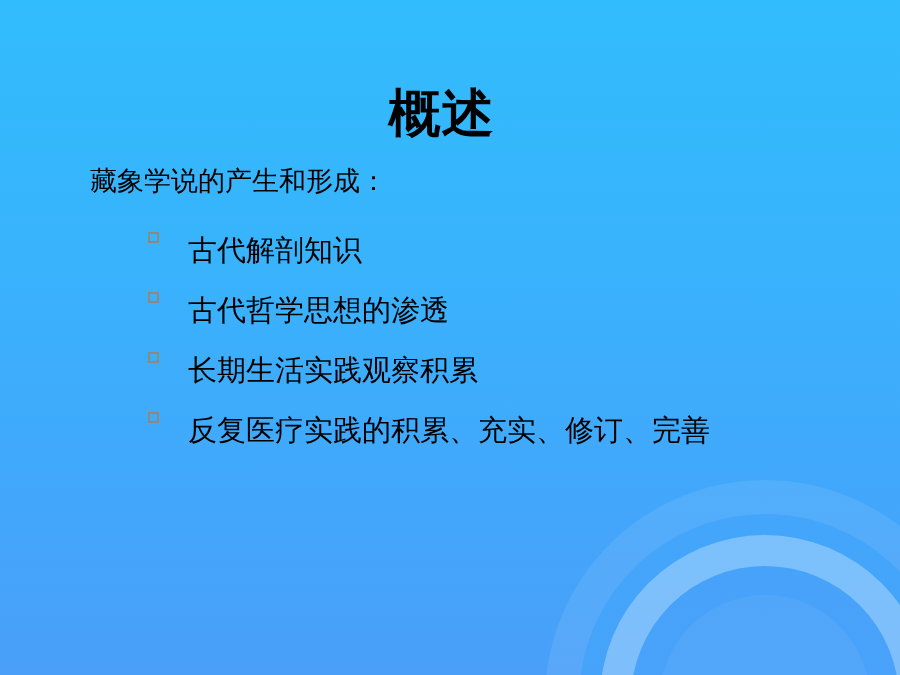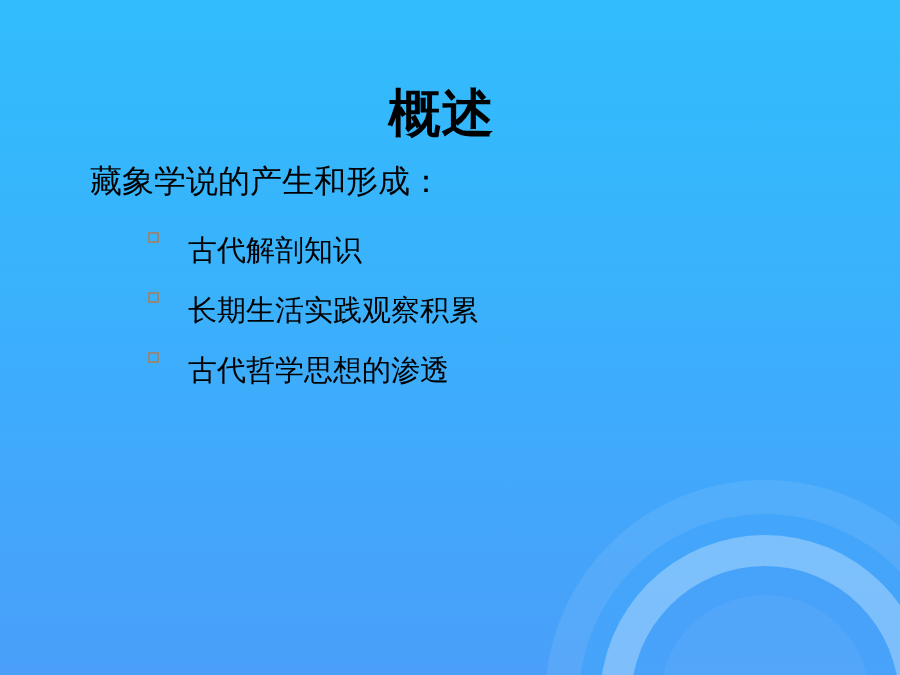--- a/index.html
+++ b/index.html
@@ -85,21 +85,21 @@
     line-height: 64px;
     color: #000000;
     letter-spacing: 1px;
     white-space: nowrap;
   }
 
   #lead-line {
     position: absolute;
     top: 161px;
     left: 90px;
-    font-size: 32px;
+    font-size: 27px;
     line-height: 40px;
     color: #000000;
     white-space: nowrap;
   }
 
   #bullet-list {
     position: absolute;
     top: 232px;
     left: 140px;
     list-style: none;
@@ -152,25 +152,29 @@
 
     <ul id="bullet-list">
 
       <li class="bullet-row">
         <span class="bullet-marker"></span>
         <span class="bullet-text">古代解剖知识</span>
       </li>
 
       <li class="bullet-row">
         <span class="bullet-marker"></span>
+        <span class="bullet-text">古代哲学思想的渗透</span>
+      </li>
+
+      <li class="bullet-row">
+        <span class="bullet-marker"></span>
         <span class="bullet-text">长期生活实践观察积累</span>
       </li>
 
       <li class="bullet-row">
         <span class="bullet-marker"></span>
-        <span class="bullet-text">古代哲学思想的渗透</span>
+        <span class="bullet-text">反复医疗实践的积累、充实、修订、完善</span>
       </li>
-
 
     </ul>
 
   </div>
 </div>
 
 </body></html>

